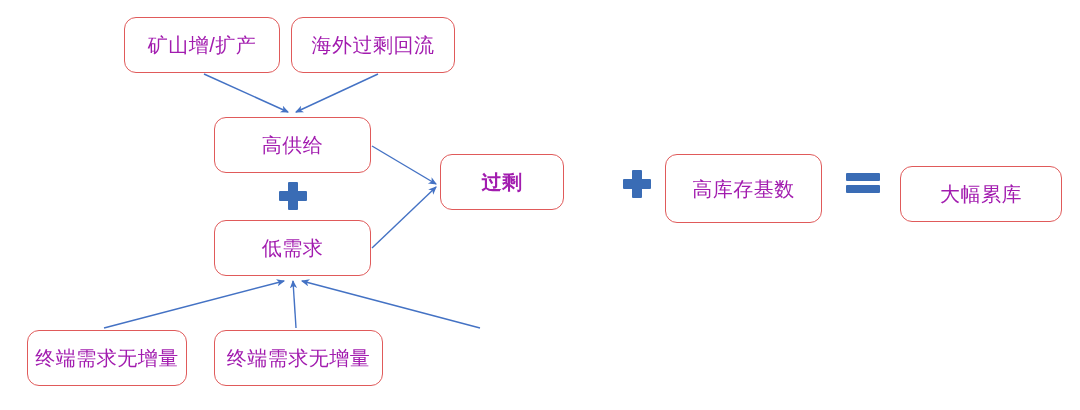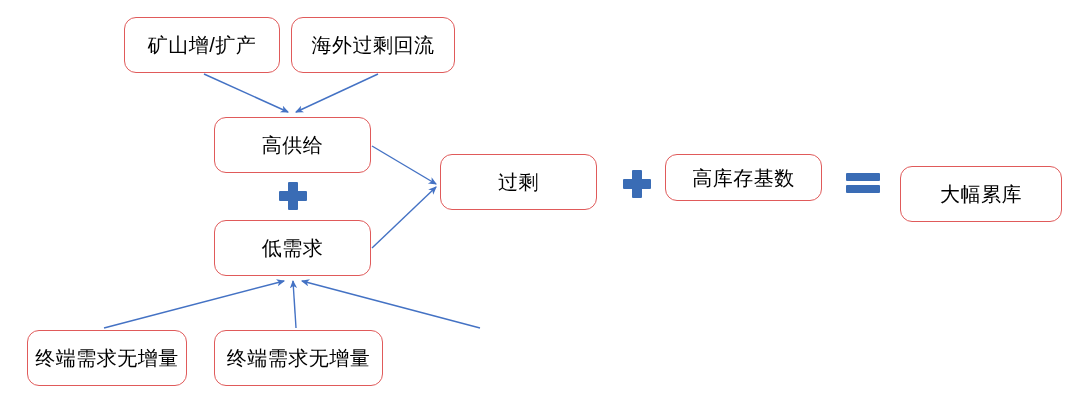--- a/index.html
+++ b/index.html
@@ -25,21 +25,21 @@
   }
   .node {
     position: absolute;
     box-sizing: border-box;
     border: 1.6px solid #e05a5a;
     border-radius: 12px;
     background: #ffffff;
     display: flex;
     align-items: center;
     justify-content: center;
-    color: #000000;
+    color: #a21caf;
     font-size: 20px;
     letter-spacing: 0.5px;
     line-height: 1;
     white-space: nowrap;
   }
   .op {
     position: absolute;
     color: #3e6fbf;
   }
   
@@ -86,25 +86,25 @@
   </div>
 
   <div class="node" style="left:214px; top:117px; width:157px; height:56px;">
     <span>高供给</span>
   </div>
 
   <div class="node" style="left:214px; top:220px; width:157px; height:56px;">
     <span>低需求</span>
   </div>
 
-  <div class="node" style="left:440px; top:154px; width:157px; height:56px;">
+  <div class="node" style="left:440px; top:154px; width:124px; height:56px;font-weight:bold;">
     <span>过剩</span>
   </div>
 
-  <div class="node" style="left:665px; top:154px; width:157px; height:47px;">
+  <div class="node" style="left:665px; top:154px; width:157px; height:69px;">
     <span>高库存基数</span>
   </div>
 
   <div class="node" style="left:900px; top:154px; width:162px; height:56px;margin-top:12px;">
     <span>大幅累库</span>
   </div>
 
   <div class="node" style="left:27px; top:330px; width:160px; height:56px;">
     <span>终端需求无增量</span>
   </div>

